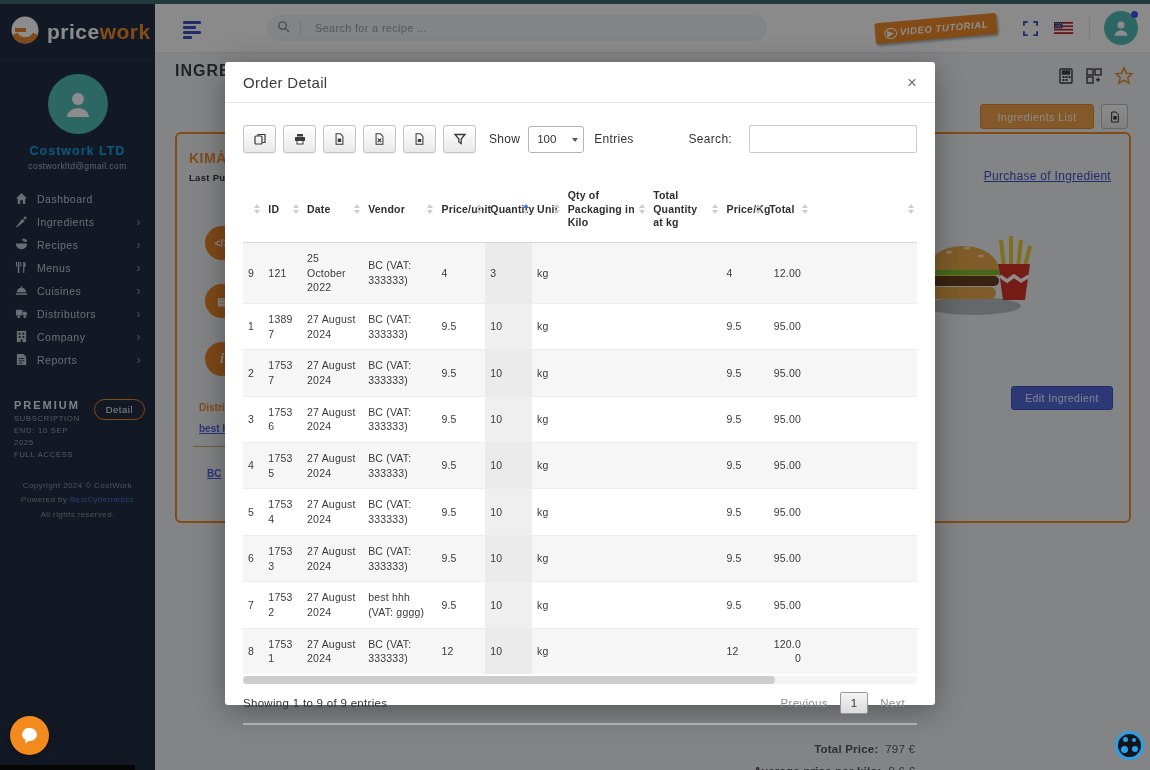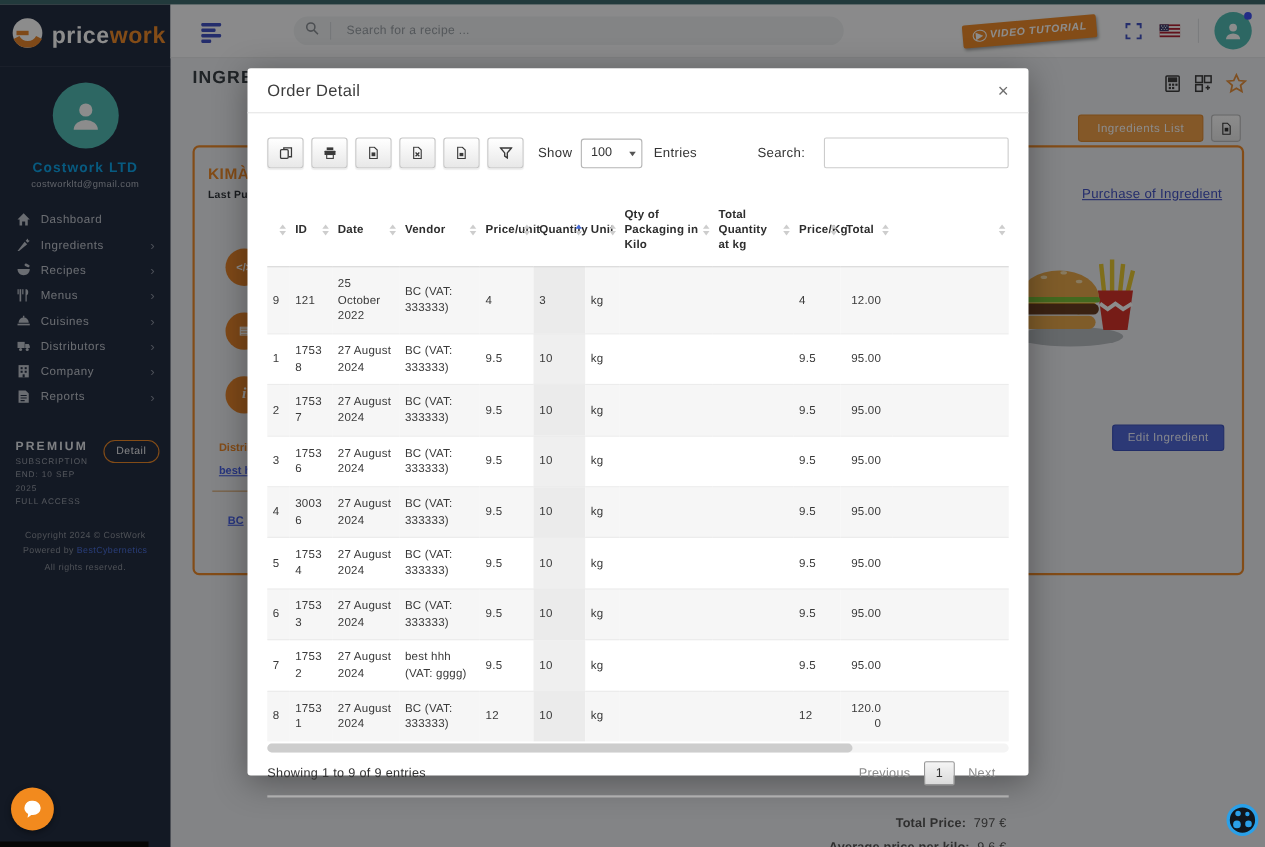--- a/index.html
+++ b/index.html
@@ -527,21 +527,21 @@
             <td class="qtycol">3</td>
             <td>kg</td>
             <td></td>
             <td></td>
             <td>4</td>
             <td class="totcol">12.00</td>
             <td></td>
           </tr>
           <tr>
             <td>1</td>
-            <td>17538</td>
+            <td>13897</td>
             <td>27 August 2024</td>
             <td>BC (VAT: 333333)</td>
             <td>9.5</td>
             <td class="qtycol">10</td>
             <td>kg</td>
             <td></td>
             <td></td>
             <td>9.5</td>
             <td class="totcol">95.00</td>
             <td></td>
@@ -569,21 +569,21 @@
             <td class="qtycol">10</td>
             <td>kg</td>
             <td></td>
             <td></td>
             <td>9.5</td>
             <td class="totcol">95.00</td>
             <td></td>
           </tr>
           <tr class="stripe">
             <td>4</td>
-            <td>30036</td>
+            <td>17535</td>
             <td>27 August 2024</td>
             <td>BC (VAT: 333333)</td>
             <td>9.5</td>
             <td class="qtycol">10</td>
             <td>kg</td>
             <td></td>
             <td></td>
             <td>9.5</td>
             <td class="totcol">95.00</td>
             <td></td>

